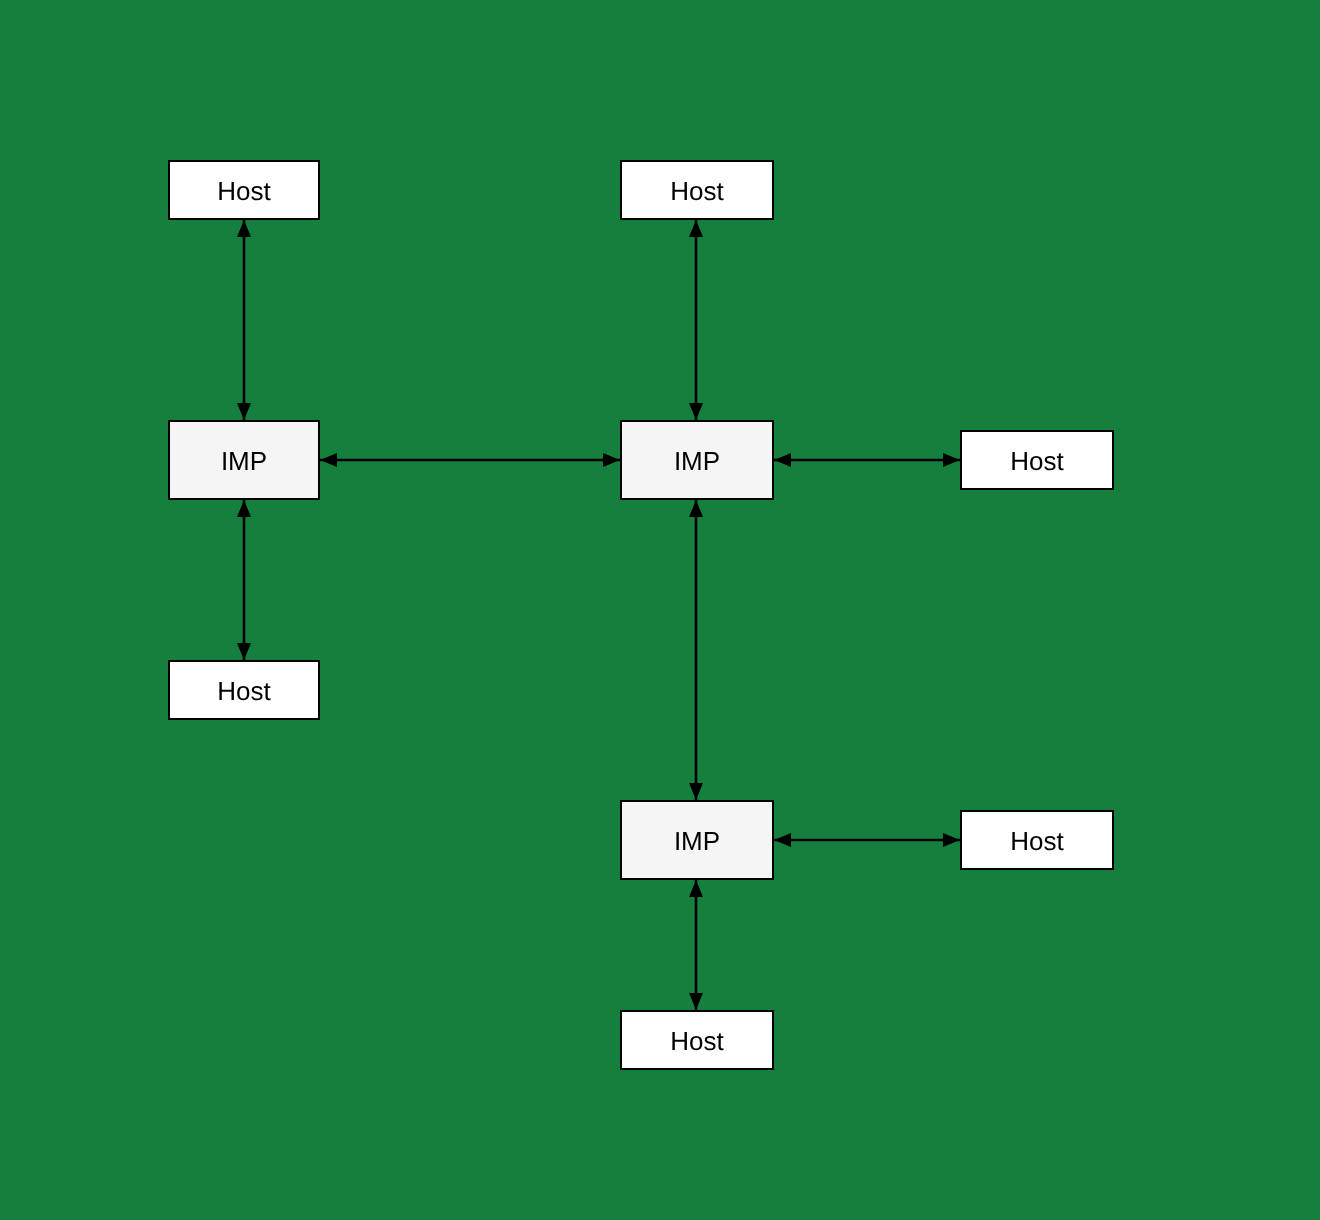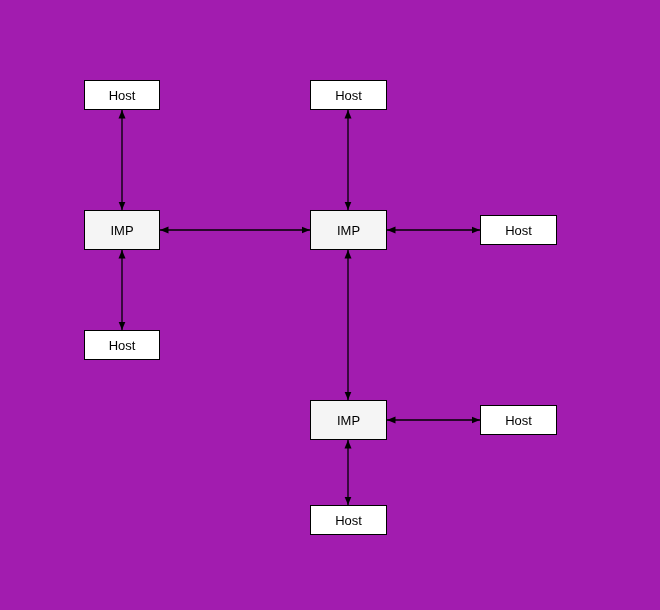--- a/index.html
+++ b/index.html
@@ -36,21 +36,21 @@
   .node-label {
     font-size: 13px;
     color: #000000;
     line-height: 1;
     white-space: nowrap;
   }
 </style>
 </head>
 <body>
 
-<div id="canvas" style="background: #a21caf;">
+<div id="canvas" style="background: #15803d;">
 
   <svg id="edge-layer" width="660" height="610" viewBox="0 0 660 610" xmlns="http://www.w3.org/2000/svg">
     <defs>
       <marker id="ah-end" markerWidth="10" markerHeight="9" refX="8.5" refY="4" orient="auto" markerUnits="userSpaceOnUse">
         <path d="M0,0.5 L8.5,4 L0,7.5 Z" fill="#000000"></path>
       </marker>
       <marker id="ah-start" markerWidth="10" markerHeight="9" refX="0.5" refY="4" orient="auto" markerUnits="userSpaceOnUse">
         <path d="M9,0.5 L0.5,4 L9,7.5 Z" fill="#000000"></path>
       </marker>
     </defs>

